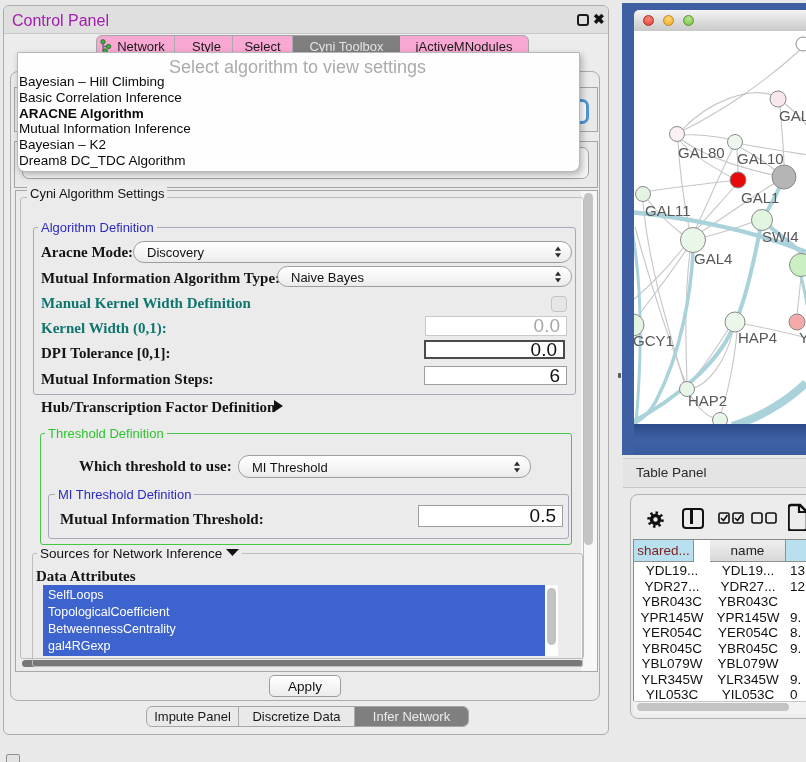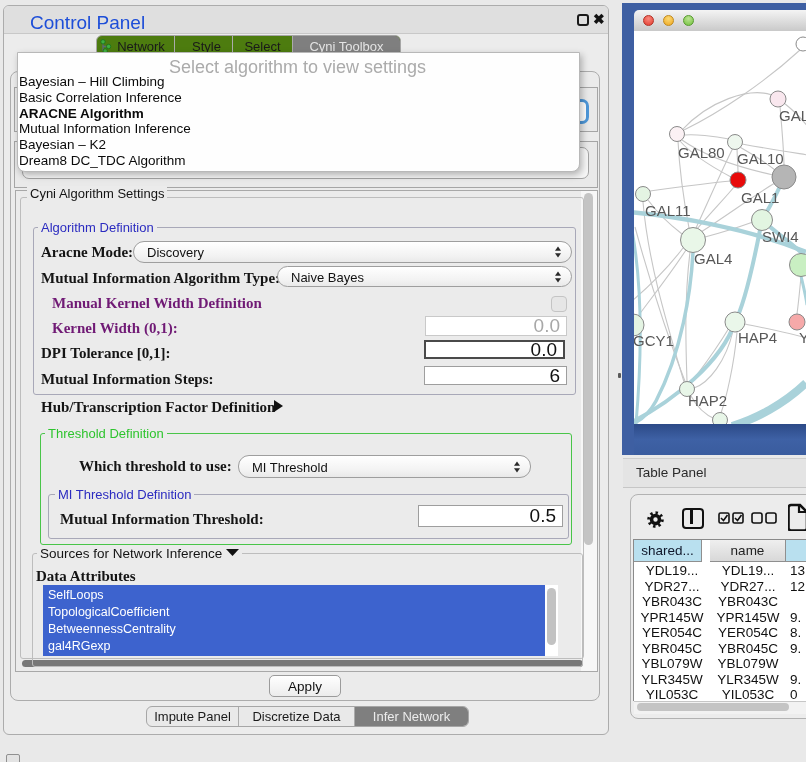--- a/index.html
+++ b/index.html
@@ -1,52 +1,53 @@
 <!DOCTYPE html>
 <html><head>
 <meta charset="utf-8">
 <style>
   html,body{margin:0;padding:0;}
   body{width:806px;height:762px;position:relative;overflow:hidden;
        background:#E9E9E9;font-family:"Liberation Sans",sans-serif;}
   .abs{position:absolute;}
   .b{font-weight:bold;}
   .lbl{position:absolute;font-size:15px;color:#141414;font-weight:bold;white-space:nowrap;font-family:Liberation Serif, serif;}
-  .dis{color:#701a75;margin-left:11px;}
+  .dis{color:#0f766e;}
   .combo{position:absolute;border:1px solid #9E9E9E;border-radius:11px;
          background:linear-gradient(#FFFFFF,#F2F2F2 70%,#E9E9E9);
          font-size:13px;color:#111;}
   .combo .tx{position:absolute;top:50%;transform:translateY(-50%);white-space:nowrap;}
   .combo svg{position:absolute;right:9px;top:50%;transform:translateY(-50%);}
   .field{position:absolute;background:#fff;font-size:19px;color:#111;
          text-align:right;box-sizing:border-box;}
   .field span{position:absolute;right:6px;top:50%;transform:translateY(-50%);}
   .grp{position:absolute;border:1px solid #BDBDBD;border-radius:3px;}
   .gtitle{position:absolute;font-size:13px;white-space:nowrap;padding:0 3px;background:#EBEBEB;}
 </style>
 </head>
 <body>
 
 <div class="abs" id="win" style="left:3px;top:5px;width:606px;height:730px;background:#ECECEC;border:1px solid #ACACAC;border-radius:6px;box-sizing:border-box;"></div>
 <div class="abs" style="left:4px;top:6px;width:604px;height:27px;background:#DFDFDF;border-bottom:1px solid #C8C8C8;border-radius:5px 5px 0 0;"></div>
-<div class="abs" style="left:30px;top:12px;font-size:19px;color:#1d4ed8;">Control Panel</div>
+<div class="abs" style="left:12px;top:12px;font-size:16px;color:#a21caf;">Control Panel</div>
 <div class="abs" style="left:577px;top:14px;width:8px;height:8px;border:2px solid #1A1A1A;border-radius:3px;"></div>
 <div class="abs" style="left:593px;top:11px;font-size:14px;font-weight:bold;color:#111;">✖</div>
 
-<div class="abs" id="toptabs" style="left:96px;top:35px;height:20px;display:flex;border:1px solid #A6A6A6;border-radius:6px;background:#4d7c0f;font-size:13px;color:#1A1A1A;overflow:hidden;">
+<div class="abs" id="toptabs" style="left:96px;top:35px;height:20px;display:flex;border:1px solid #A6A6A6;border-radius:6px;background:#f9a8d4;font-size:13px;color:#1A1A1A;overflow:hidden;">
   <div style="width:83px;display:flex;align-items:center;justify-content:center;border-right:1px solid #ABABAB;transform:translateX(-6px);">
     <svg width="12" height="14" viewBox="0 0 12 14" style="margin-right:5px;">
       <path d="M3 4 L3 12 M3 7.5 L7 7.5" stroke="#5A6B7A" stroke-width="1.3" fill="none"></path>
       <circle cx="3" cy="2.8" r="2.2" fill="#3FAE3F" stroke="#1B6E1B" stroke-width="0.8"></circle>
       <circle cx="8.6" cy="7.5" r="2.2" fill="#3FAE3F" stroke="#1B6E1B" stroke-width="0.8"></circle>
       <circle cx="5.2" cy="12" r="2.2" fill="#3FAE3F" stroke="#1B6E1B" stroke-width="0.8"></circle>
     </svg>Network</div>
   <div style="width:51px;display:flex;align-items:center;justify-content:center;border-right:1px solid #ABABAB;">Style</div>
   <div style="width:59px;display:flex;align-items:center;justify-content:center;border-right:1px solid #ABABAB;">Select</div>
   <div style="width:107px;display:flex;align-items:center;justify-content:center;background:#7F7F7F;color:#E4E4E4;">Cyni Toolbox</div>
+  <div style="width:128px;display:flex;align-items:center;justify-content:center;">jActiveMNodules</div>
 </div>
 
 <div class="abs" style="left:10px;top:71px;width:590px;height:630px;background:#EBEBEB;border:1px solid #ACACAC;border-radius:8px;box-sizing:border-box;"></div>
 
 <div class="abs" style="left:14px;top:87px;width:582px;height:43px;border:1px solid #A5A5A5;background:#E9E9E9;"></div>
 <div class="abs" style="left:557px;top:99px;width:26px;height:19px;border:3px solid #4E97D8;border-radius:7px;background:#fff;"></div>
 <div class="abs" style="left:14px;top:141px;width:582px;height:45px;border:1px solid #A5A5A5;background:#E9E9E9;"></div>
 <div class="abs" style="left:22px;top:147px;width:565px;height:30px;border:1px solid #A3A3A3;border-radius:7px;background:#F6F6F6;"></div>
 
 <div class="abs" style="left:15px;top:190px;width:583px;height:482px;border:1px solid #A8A8A8;background:#EBEBEB;box-sizing:border-box;"></div>
@@ -247,21 +248,21 @@
 <svg class="abs" style="left:751px;top:512px;" width="26" height="12" viewBox="0 0 26 12">
   <rect x="1" y="1" width="10" height="10" rx="2" fill="none" stroke="#111" stroke-width="1.6"></rect>
   <rect x="15" y="1" width="10" height="10" rx="2" fill="none" stroke="#111" stroke-width="1.6"></rect>
 </svg>
 <svg class="abs" style="left:788px;top:503px;" width="18" height="28" viewBox="0 0 18 28">
   <path d="M3 2 L12 2 L19 9 L19 25 A2.5 2.5 0 0 1 16.5 27.5 L3 27.5 A2.5 2.5 0 0 1 0.5 25 L0.5 4.5 A2.5 2.5 0 0 1 3 2 Z" fill="none" stroke="#111" stroke-width="2.6"></path>
   <path d="M11 2 L11 9 L19 9" fill="none" stroke="#111" stroke-width="2.2"></path>
 </svg>
 
 <div class="abs" style="left:633px;top:539px;width:173px;height:162px;background:#fff;overflow:hidden;border-left:1px solid #8A8A8A;border-top:1px solid #8A8A8A;box-sizing:border-box;">
-  <div style="position:absolute;left:0;top:0;width:68px;height:22px;background:#B9E0EF;border-right:1px solid #8F8F8F;border-bottom:1px solid #8F8F8F;box-sizing:border-box;text-align:center;font-size:13.5px;line-height:21px;color:#0f172a;">shared...</div>
+  <div style="position:absolute;left:0;top:0;width:60px;height:22px;background:#B9E0EF;border-right:1px solid #8F8F8F;border-bottom:1px solid #8F8F8F;box-sizing:border-box;text-align:center;font-size:13.5px;line-height:21px;color:#7f1d1d;">shared...</div>
   <div style="position:absolute;left:76px;top:0;width:76px;height:22px;background:linear-gradient(#EFEFEF,#D8D8D8);border-right:1px solid #8F8F8F;border-bottom:1px solid #8F8F8F;box-sizing:border-box;text-align:center;font-size:13.5px;line-height:21px;color:#222;">name</div>
   <div style="position:absolute;left:152px;top:0;width:22px;height:22px;background:#B9E0EF;border-bottom:1px solid #8F8F8F;box-sizing:border-box;"></div>
   <div style="position:absolute;left:0;top:23px;font-size:13.5px;color:#111;line-height:15.5px;">
     <div style="width:76px;text-align:center;position:absolute;">YDL19...<br>YDR27...<br>YBR043C<br>YPR145W<br>YER054C<br>YBR045C<br>YBL079W<br>YLR345W<br>YIL053C</div>
     <div style="width:76px;text-align:center;position:absolute;left:76px;">YDL19...<br>YDR27...<br>YBR043C<br>YPR145W<br>YER054C<br>YBR045C<br>YBL079W<br>YLR345W<br>YIL053C</div>
     <div style="position:absolute;left:156px;white-space:pre;">13
 12
 
 9.
 8.

